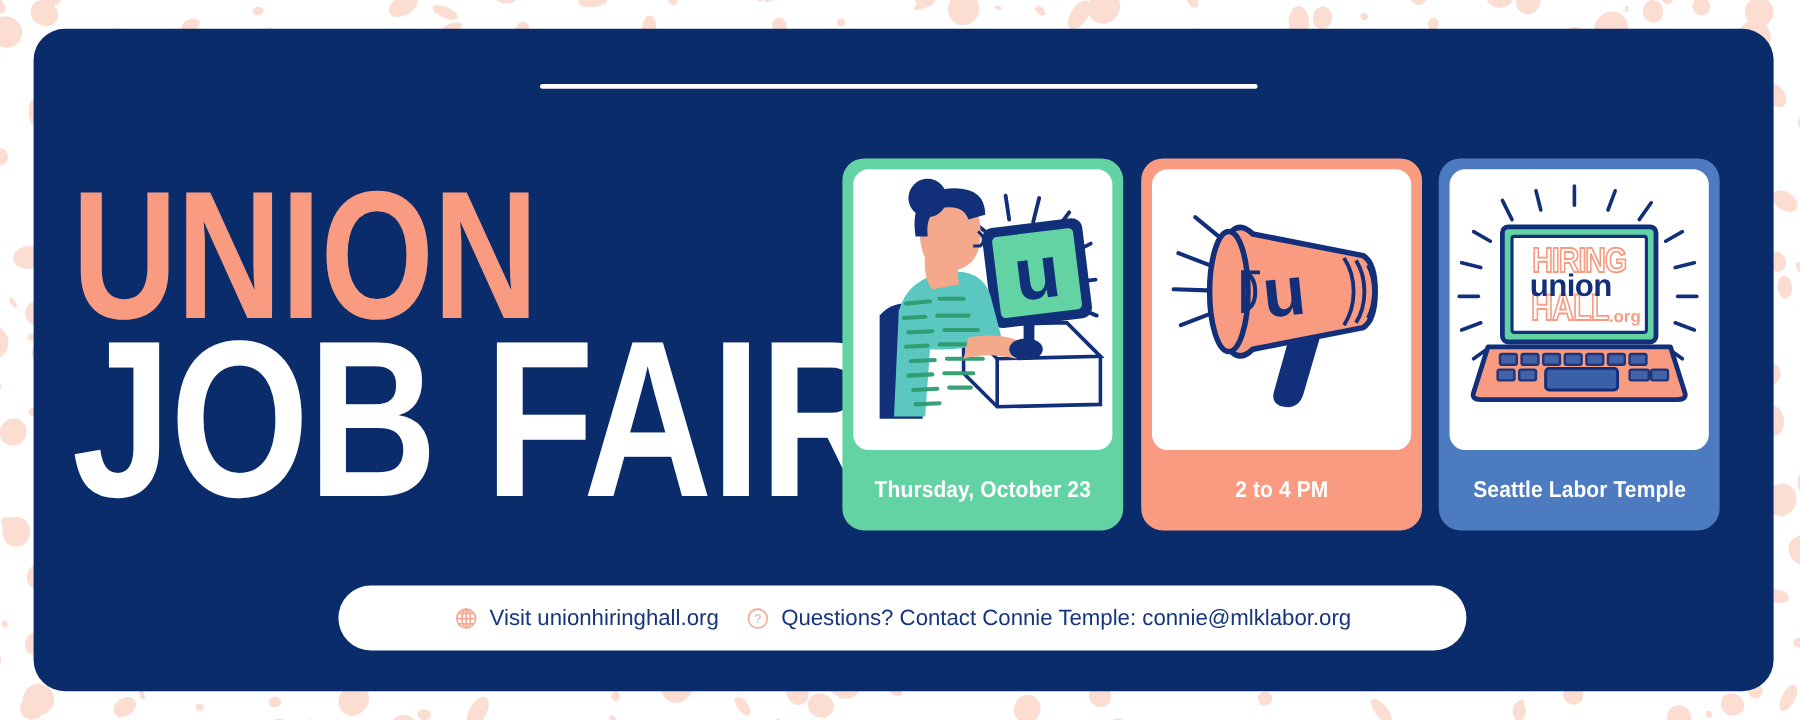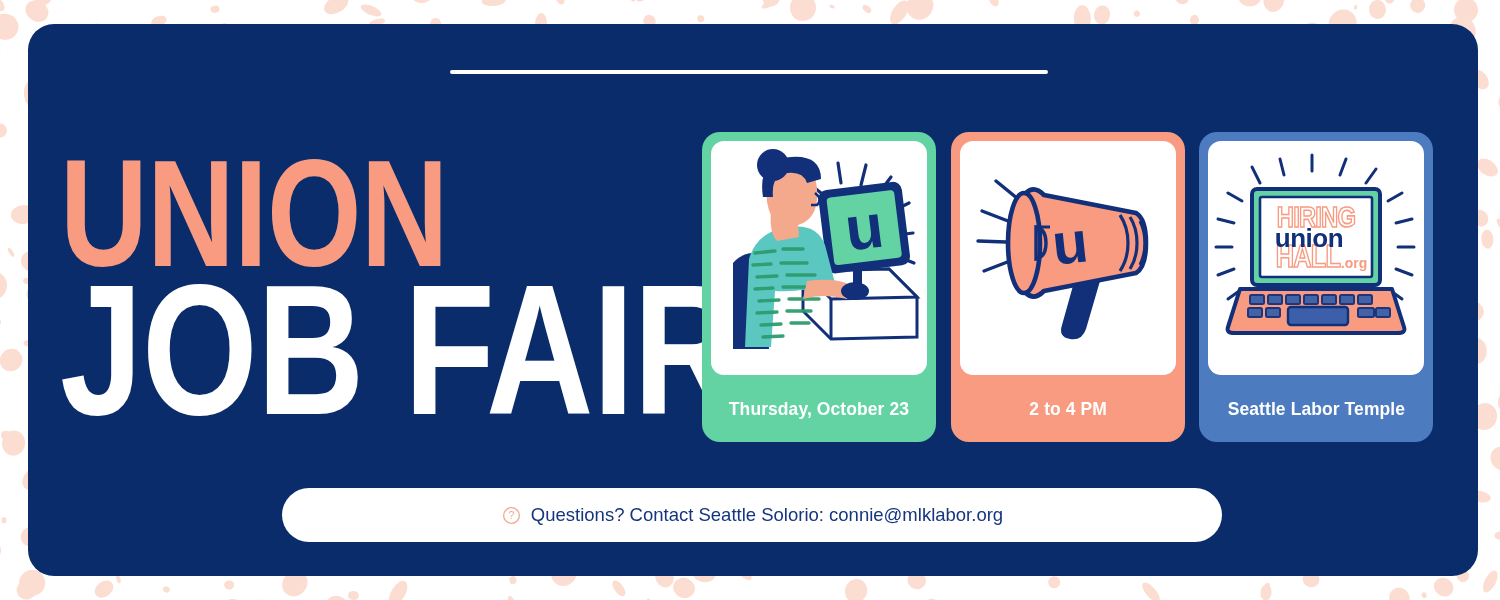--- a/index.html
+++ b/index.html
@@ -903,20 +903,33 @@
 
         <rect x="80" y="166" width="60" height="18" rx="3" fill="#3B5FA8" stroke="#12307A" stroke-width="2.4"></rect>
       </svg>
     </div>
     <div class="card-label">Seattle Labor Temple</div>
   </div>
 
   <div id="contact-pill">
     <div class="contact-item">
       <svg class="c-icon" viewBox="0 0 24 24">
+        <g fill="none" stroke="#F4A98F" stroke-width="1.5">
+          <circle cx="12" cy="12" r="9"></circle>
+          <ellipse cx="12" cy="12" rx="4" ry="9"></ellipse>
+          <line x1="3" y1="12" x2="21" y2="12"></line>
+          <line x1="4.6" y1="7" x2="19.4" y2="7"></line>
+          <line x1="4.6" y1="17" x2="19.4" y2="17"></line>
+          <line x1="12" y1="3" x2="12" y2="21"></line>
+        </g>
+      </svg>
+      <span class="contact-text">Visit unionhiringhall.org</span>
+    </div>
+    <div class="contact-item">
+      <svg class="c-icon" viewBox="0 0 24 24">
         <circle cx="12" cy="12" r="9" fill="none" stroke="#F4A98F" stroke-width="1.5"></circle>
         <text x="12" y="16.5" font-family="'Liberation Sans',sans-serif" font-size="12" fill="#F4A98F" text-anchor="middle">?</text>
       </svg>
-      <span class="contact-text">Questions? Contact Seattle Solorio: connie@mlklabor.org</span>
+      <span class="contact-text">Questions? Contact Connie Temple: connie@mlklabor.org</span>
     </div>
   </div>
 
 </div>
 
 </body></html>

